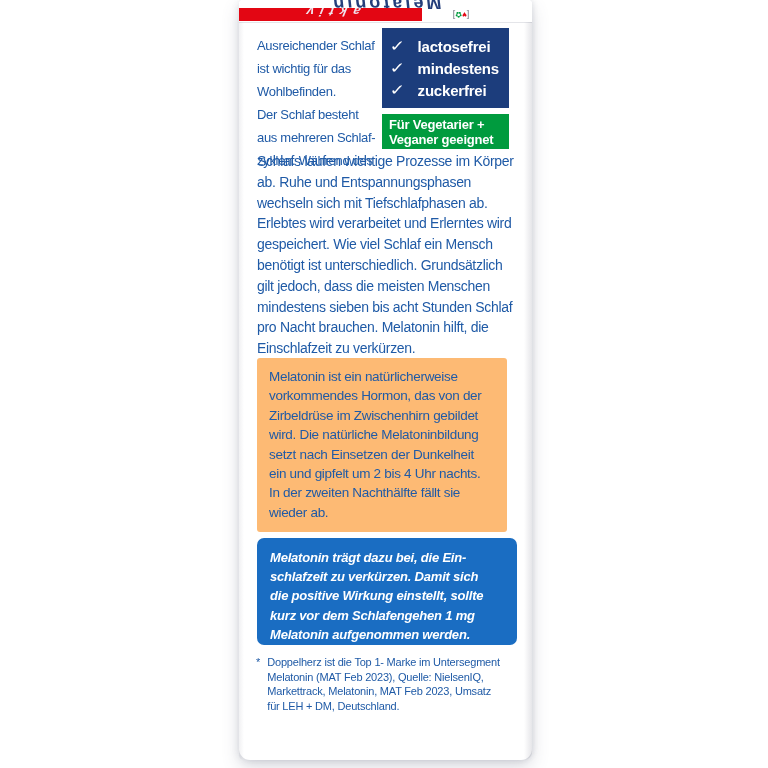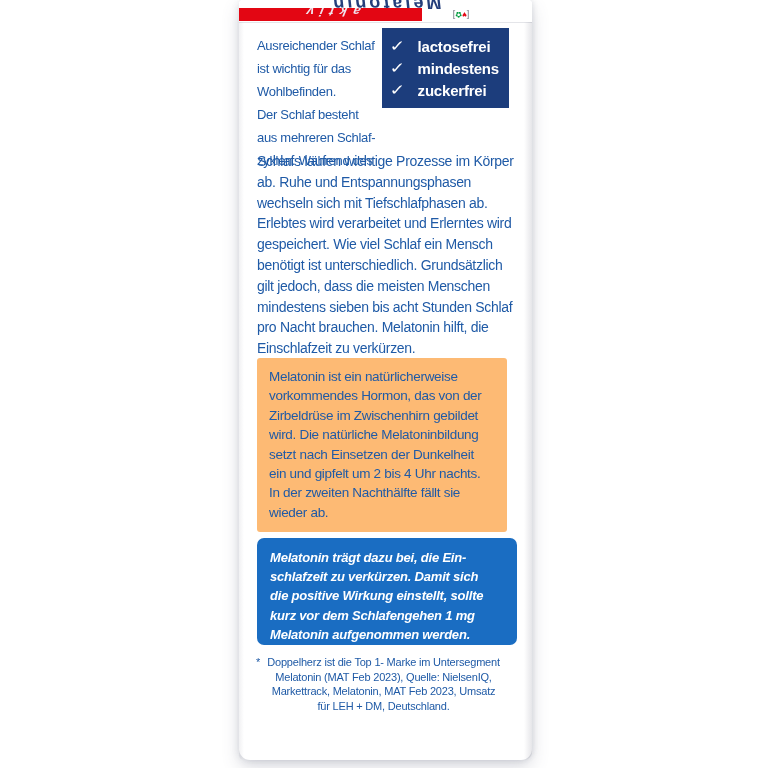--- a/index.html
+++ b/index.html
@@ -60,21 +60,21 @@
     background:#fdba74;border-radius:3px;box-sizing:border-box;
     padding:9px 10px 10px 12px;
     font-size:13.5px;line-height:19.4px;letter-spacing:-0.3px;white-space:pre;}
   .highlight-box{position:absolute;left:18px;top:538px;width:260px;height:107px;
     background:#1a6dc2;border-radius:7px;box-sizing:border-box;color:#ffffff;
     padding:10px 8px 0 13px;font-weight:bold;
     font-size:13px;line-height:19.2px;letter-spacing:-0.2px;white-space:pre;font-style:italic;}
   
   .footnote{position:absolute;left:17px;top:655px;width:262px;display:flex;}
   .footnote-marker{font-size:11px;line-height:14.5px;margin-right:7px;}
-  .footnote-text{font-size:11px;line-height:14.5px;letter-spacing:-0.2px;white-space:pre;text-align:center;}
+  .footnote-text{font-size:11px;line-height:14.5px;letter-spacing:-0.2px;white-space:pre;}
 </style>
 </head>
 <body>
 
 <div class="package">
 
   <div class="flap">
     <div class="flap-letters">
       <span>Melatonin</span>
     </div>
@@ -92,20 +92,22 @@
     <div class="claim-row">
       <span class="claim-check">✓</span>
       <span class="claim-label">mindestens</span>
     </div>
     <div class="claim-row">
       <span class="claim-check">✓</span>
       <span class="claim-label">zuckerfrei</span>
     </div>
   </div>
 
+  <div class="veggie-badge">Für Vegetarier +
+Veganer geeignet</div>
 
   <div class="intro-text blue-text">Ausreichender Schlaf
 ist wichtig für das
 Wohlbefinden.
 Der Schlaf besteht
 aus mehreren Schlaf-
 zyklen. Während des</div>
   <div class="body-text blue-text">Schlafs laufen wichtige Prozesse im Körper
 ab. Ruhe und Entspannungsphasen
 wechseln sich mit Tiefschlafphasen ab.

